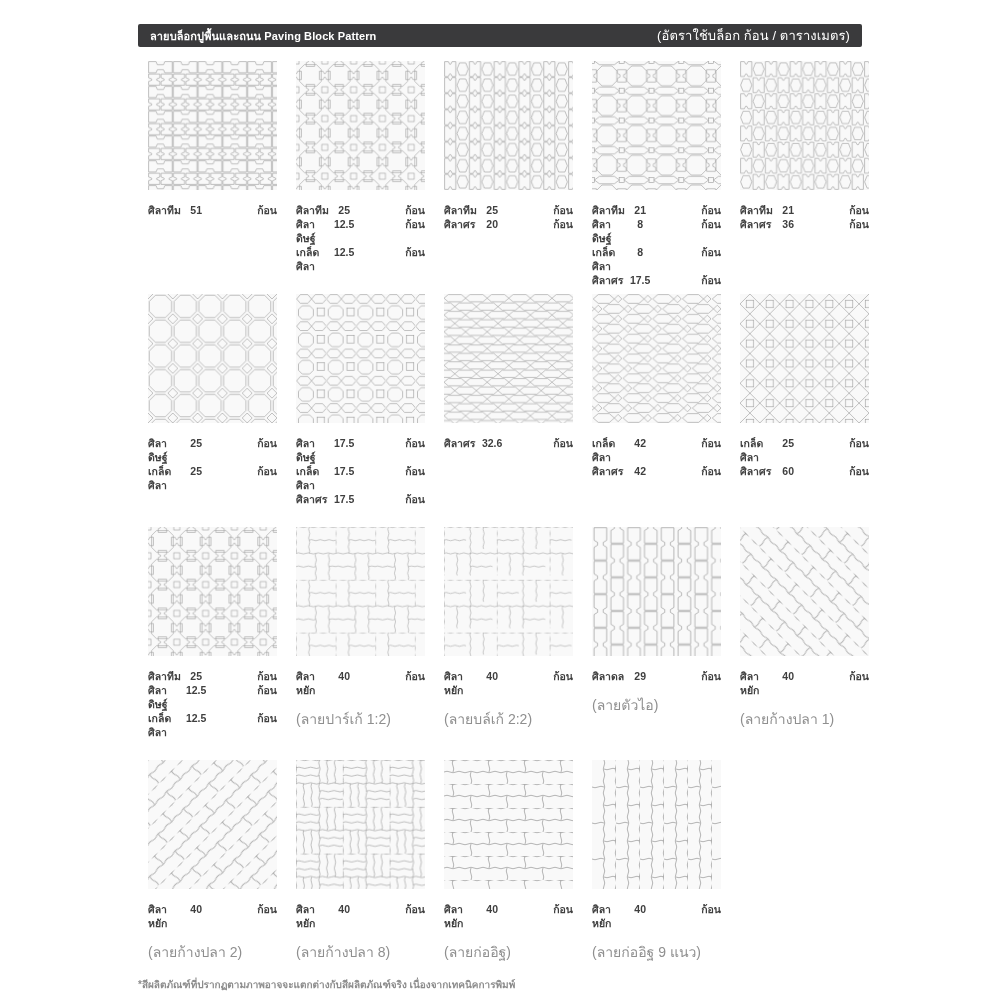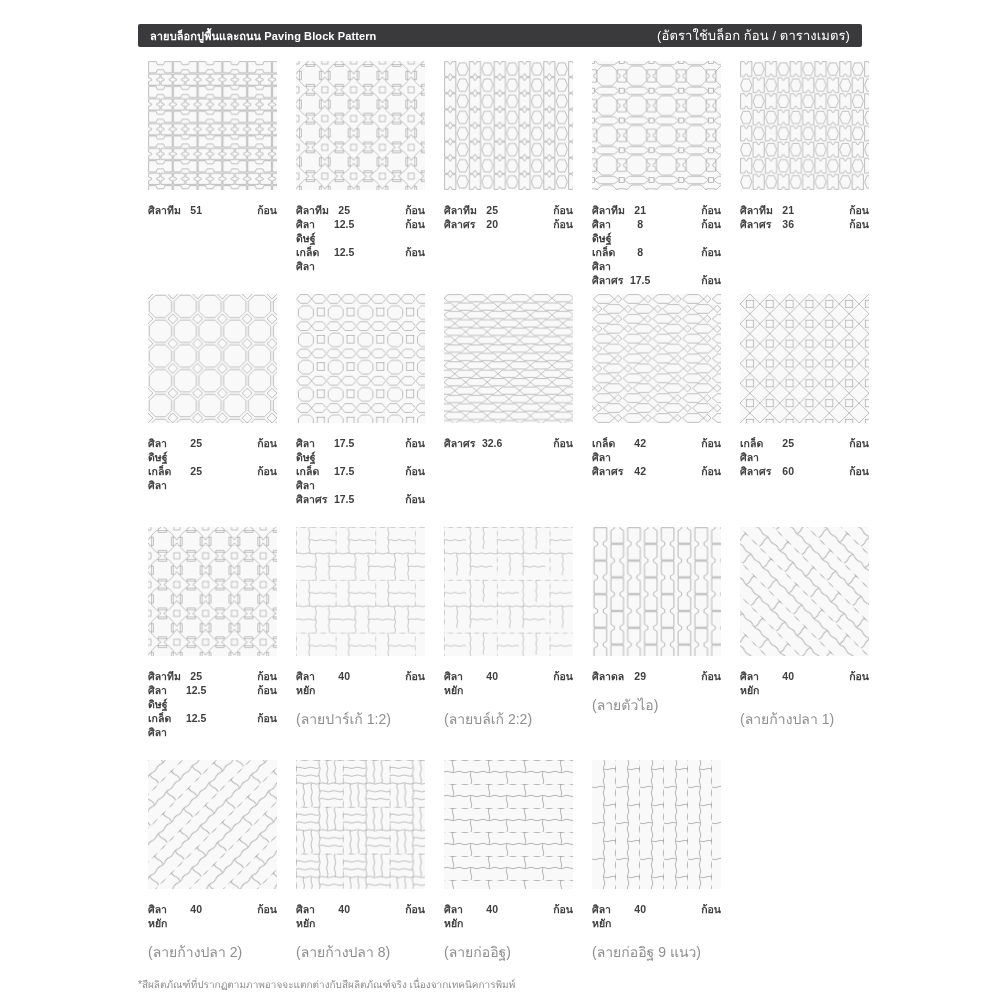--- a/index.html
+++ b/index.html
@@ -22,21 +22,21 @@
   }
   .cell{width:129px;}
   .cell svg.swatch{display:block;width:129px;height:129px;}
   .labels{margin-top:13px;font-size:10.5px;color:#3f3f3f;font-weight:bold;}
   .label-row{display:flex;line-height:1.34;}
   .label-name{flex:1;padding-right:2px;}
   .label-num{min-width:26px;text-align:center;margin-right:5px;white-space:nowrap;}
   .label-unit{white-space:nowrap;margin-left:43px;}
   .note{color:#8f8f8f;font-weight:normal;font-size:14px;line-height:1.3;margin-top:13px;}
   .footnote{
-    position:absolute;left:138px;top:977px;font-size:10px;color:#8c8c8c;
+    position:absolute;left:138px;top:977px;font-size:10px;color:#8c8c8c;font-weight:bold;
   }
 </style>
 </head>
 <body>
 
 <svg width="0" height="0" style="position:absolute" aria-hidden="true">
 <defs>
   <g id="tile-brick" stroke="#9b9b9b" stroke-width="1" fill="none">
     <path d="M0,0 q4,-2 8,0 t8,0 t8,0 t8,0 t8,0 t8,0"></path>
     <path d="M0,16 q4,-2 8,0 t8,0 t8,0 t8,0 t8,0 t8,0"></path>

